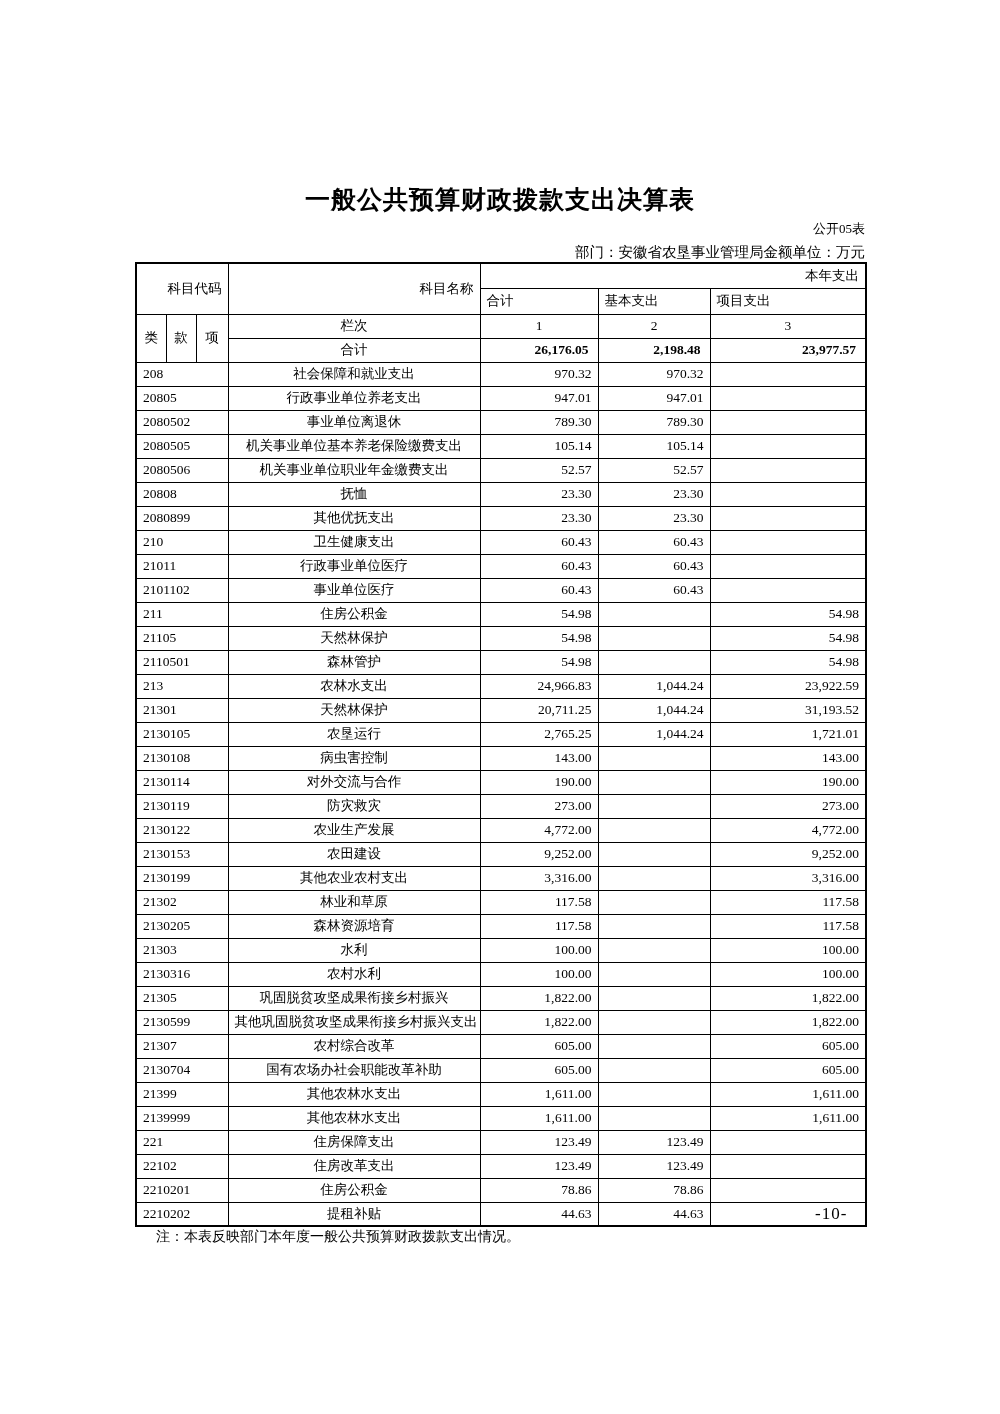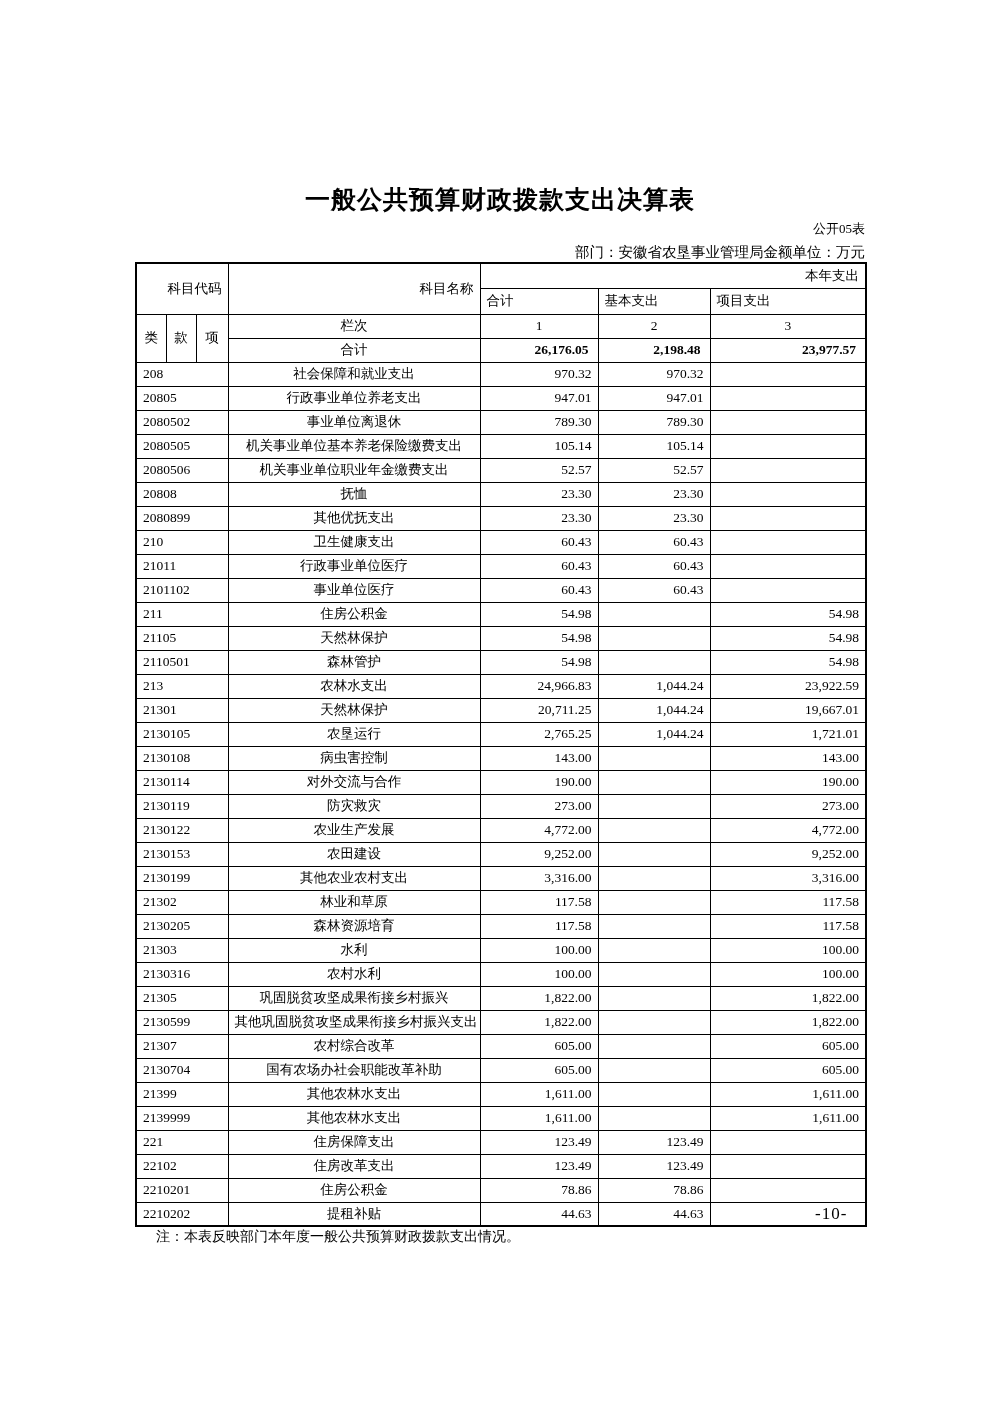--- a/index.html
+++ b/index.html
@@ -223,21 +223,21 @@
           <td class="name">农林水支出</td>
           <td class="num">24,966.83</td>
           <td class="num">1,044.24</td>
           <td class="num">23,922.59</td>
         </tr>
         <tr>
           <td class="code" colspan="3">21301</td>
           <td class="name">天然林保护</td>
           <td class="num">20,711.25</td>
           <td class="num">1,044.24</td>
-          <td class="num">19,667.01</td>
+          <td class="num">31,193.52</td>
         </tr>
         <tr>
           <td class="code" colspan="3">2130105</td>
           <td class="name">农垦运行</td>
           <td class="num">2,765.25</td>
           <td class="num">1,044.24</td>
           <td class="num">1,721.01</td>
         </tr>
         <tr>
           <td class="code" colspan="3">2130108</td>

